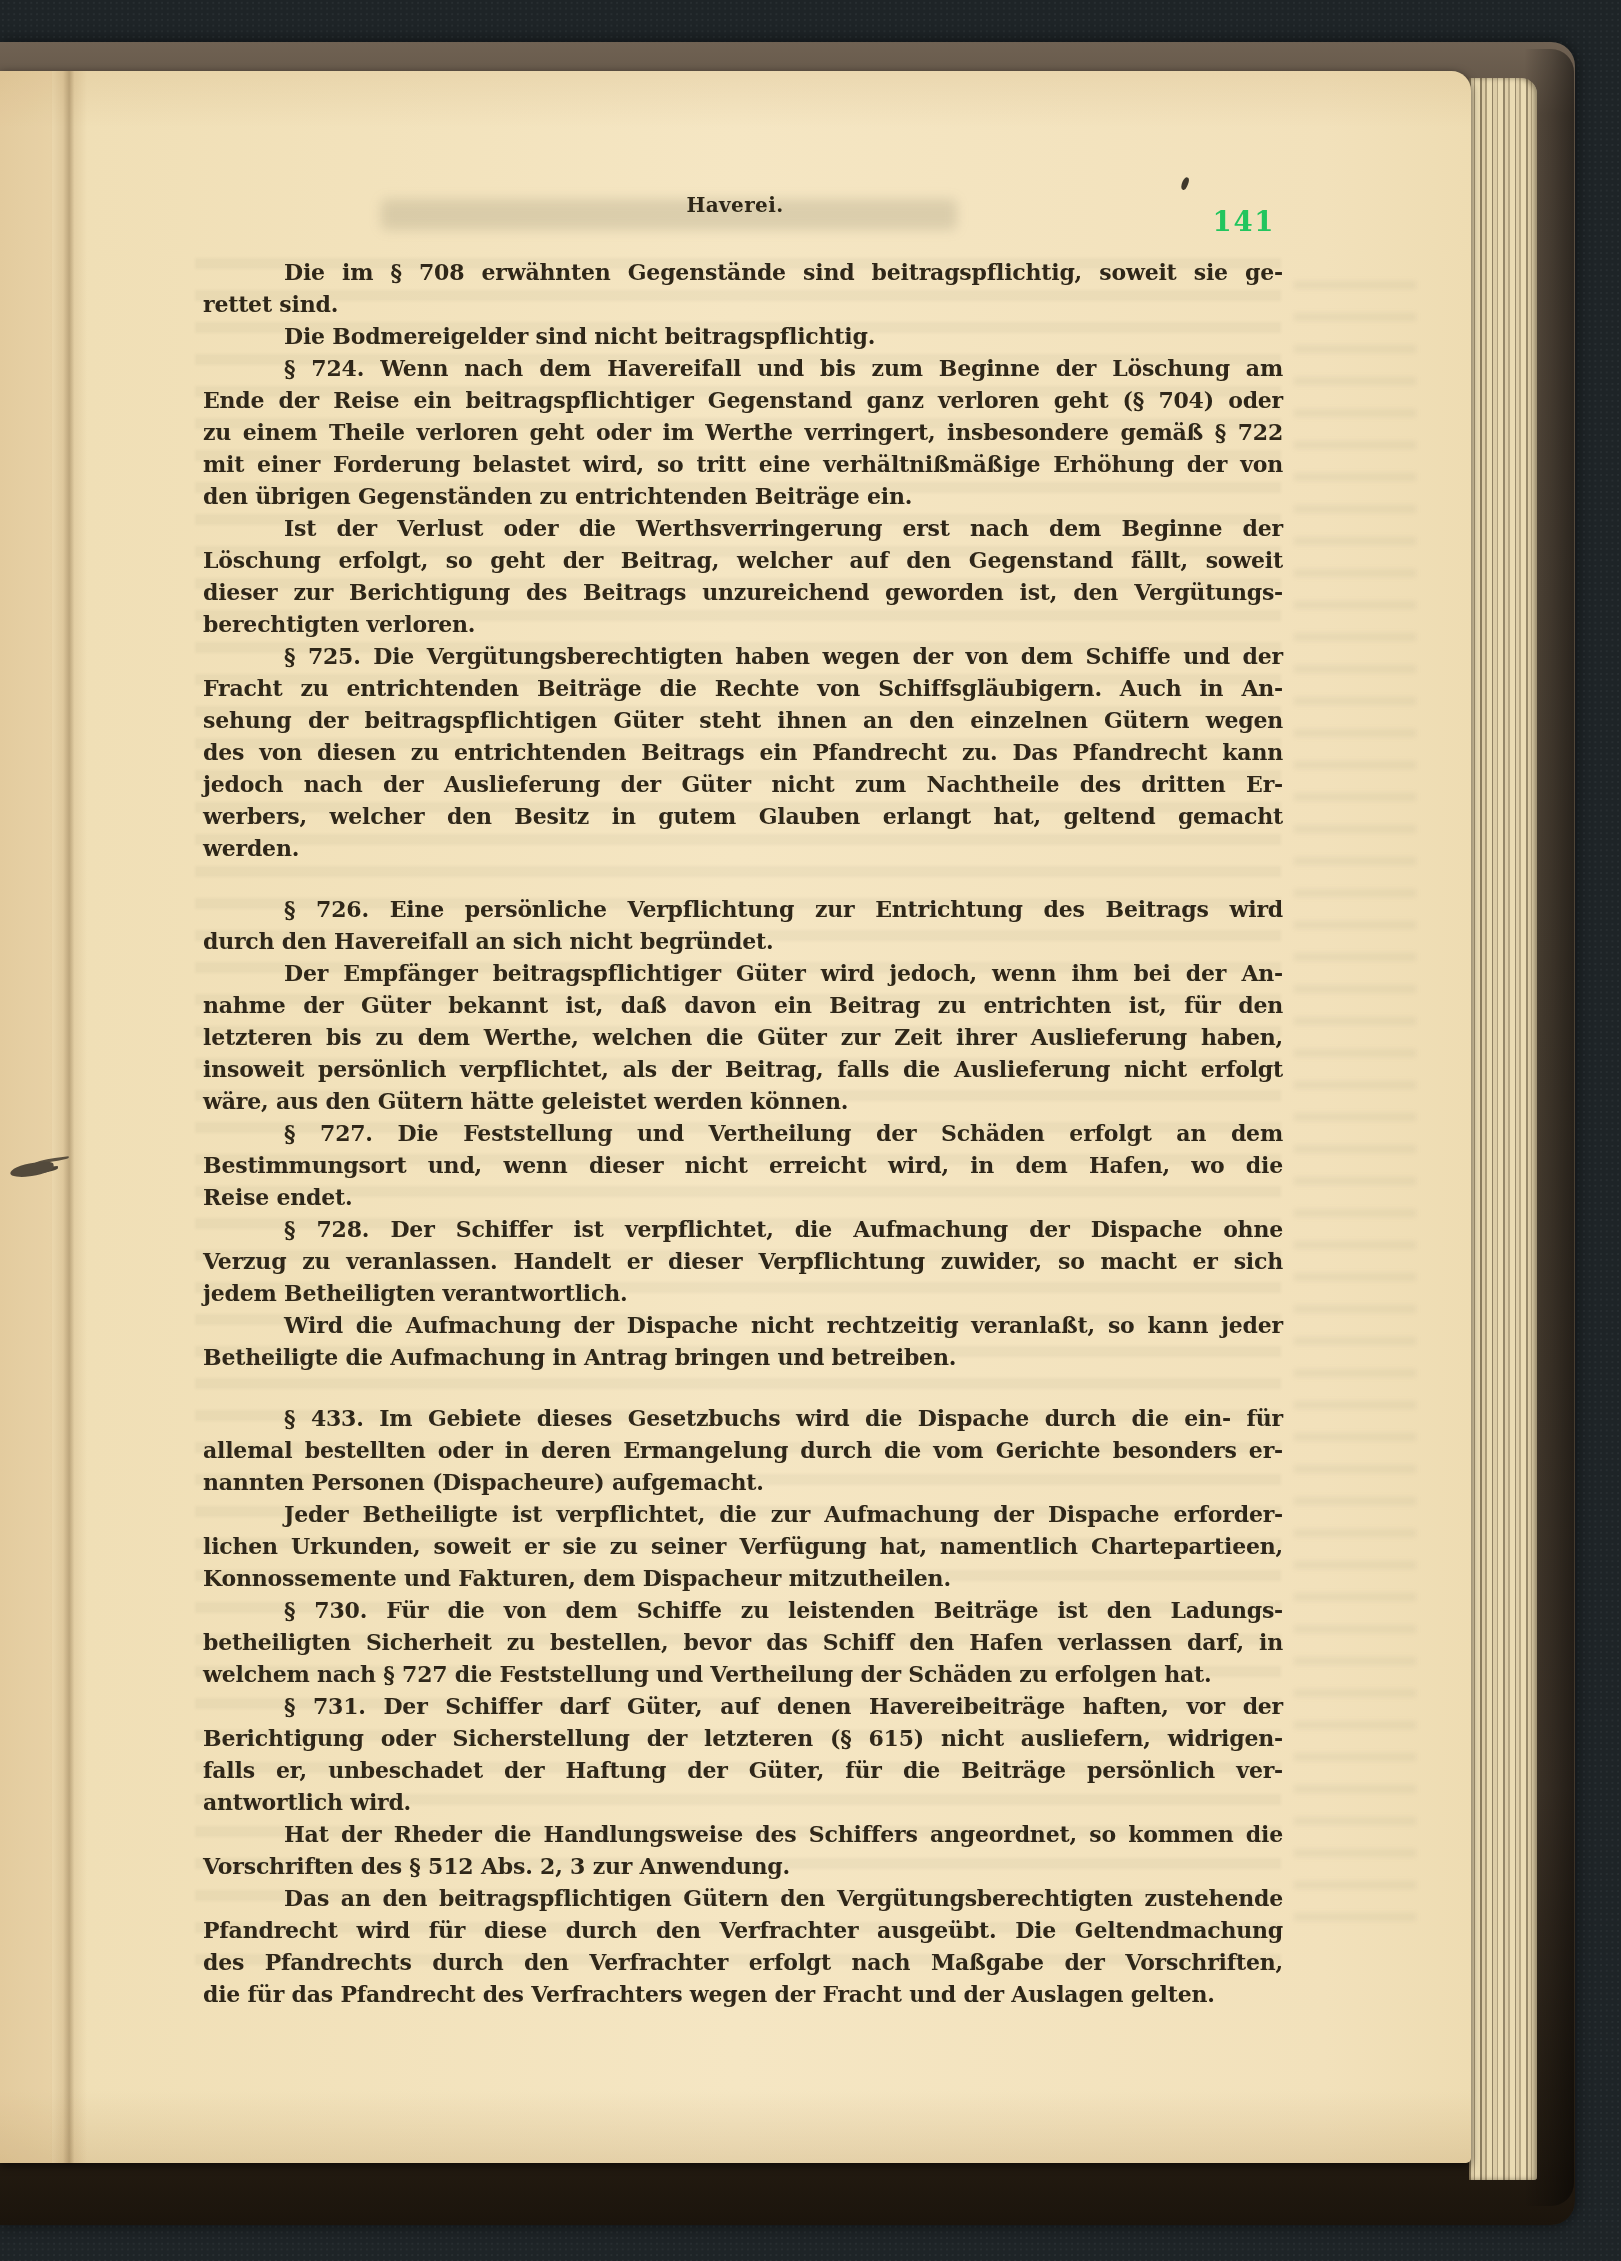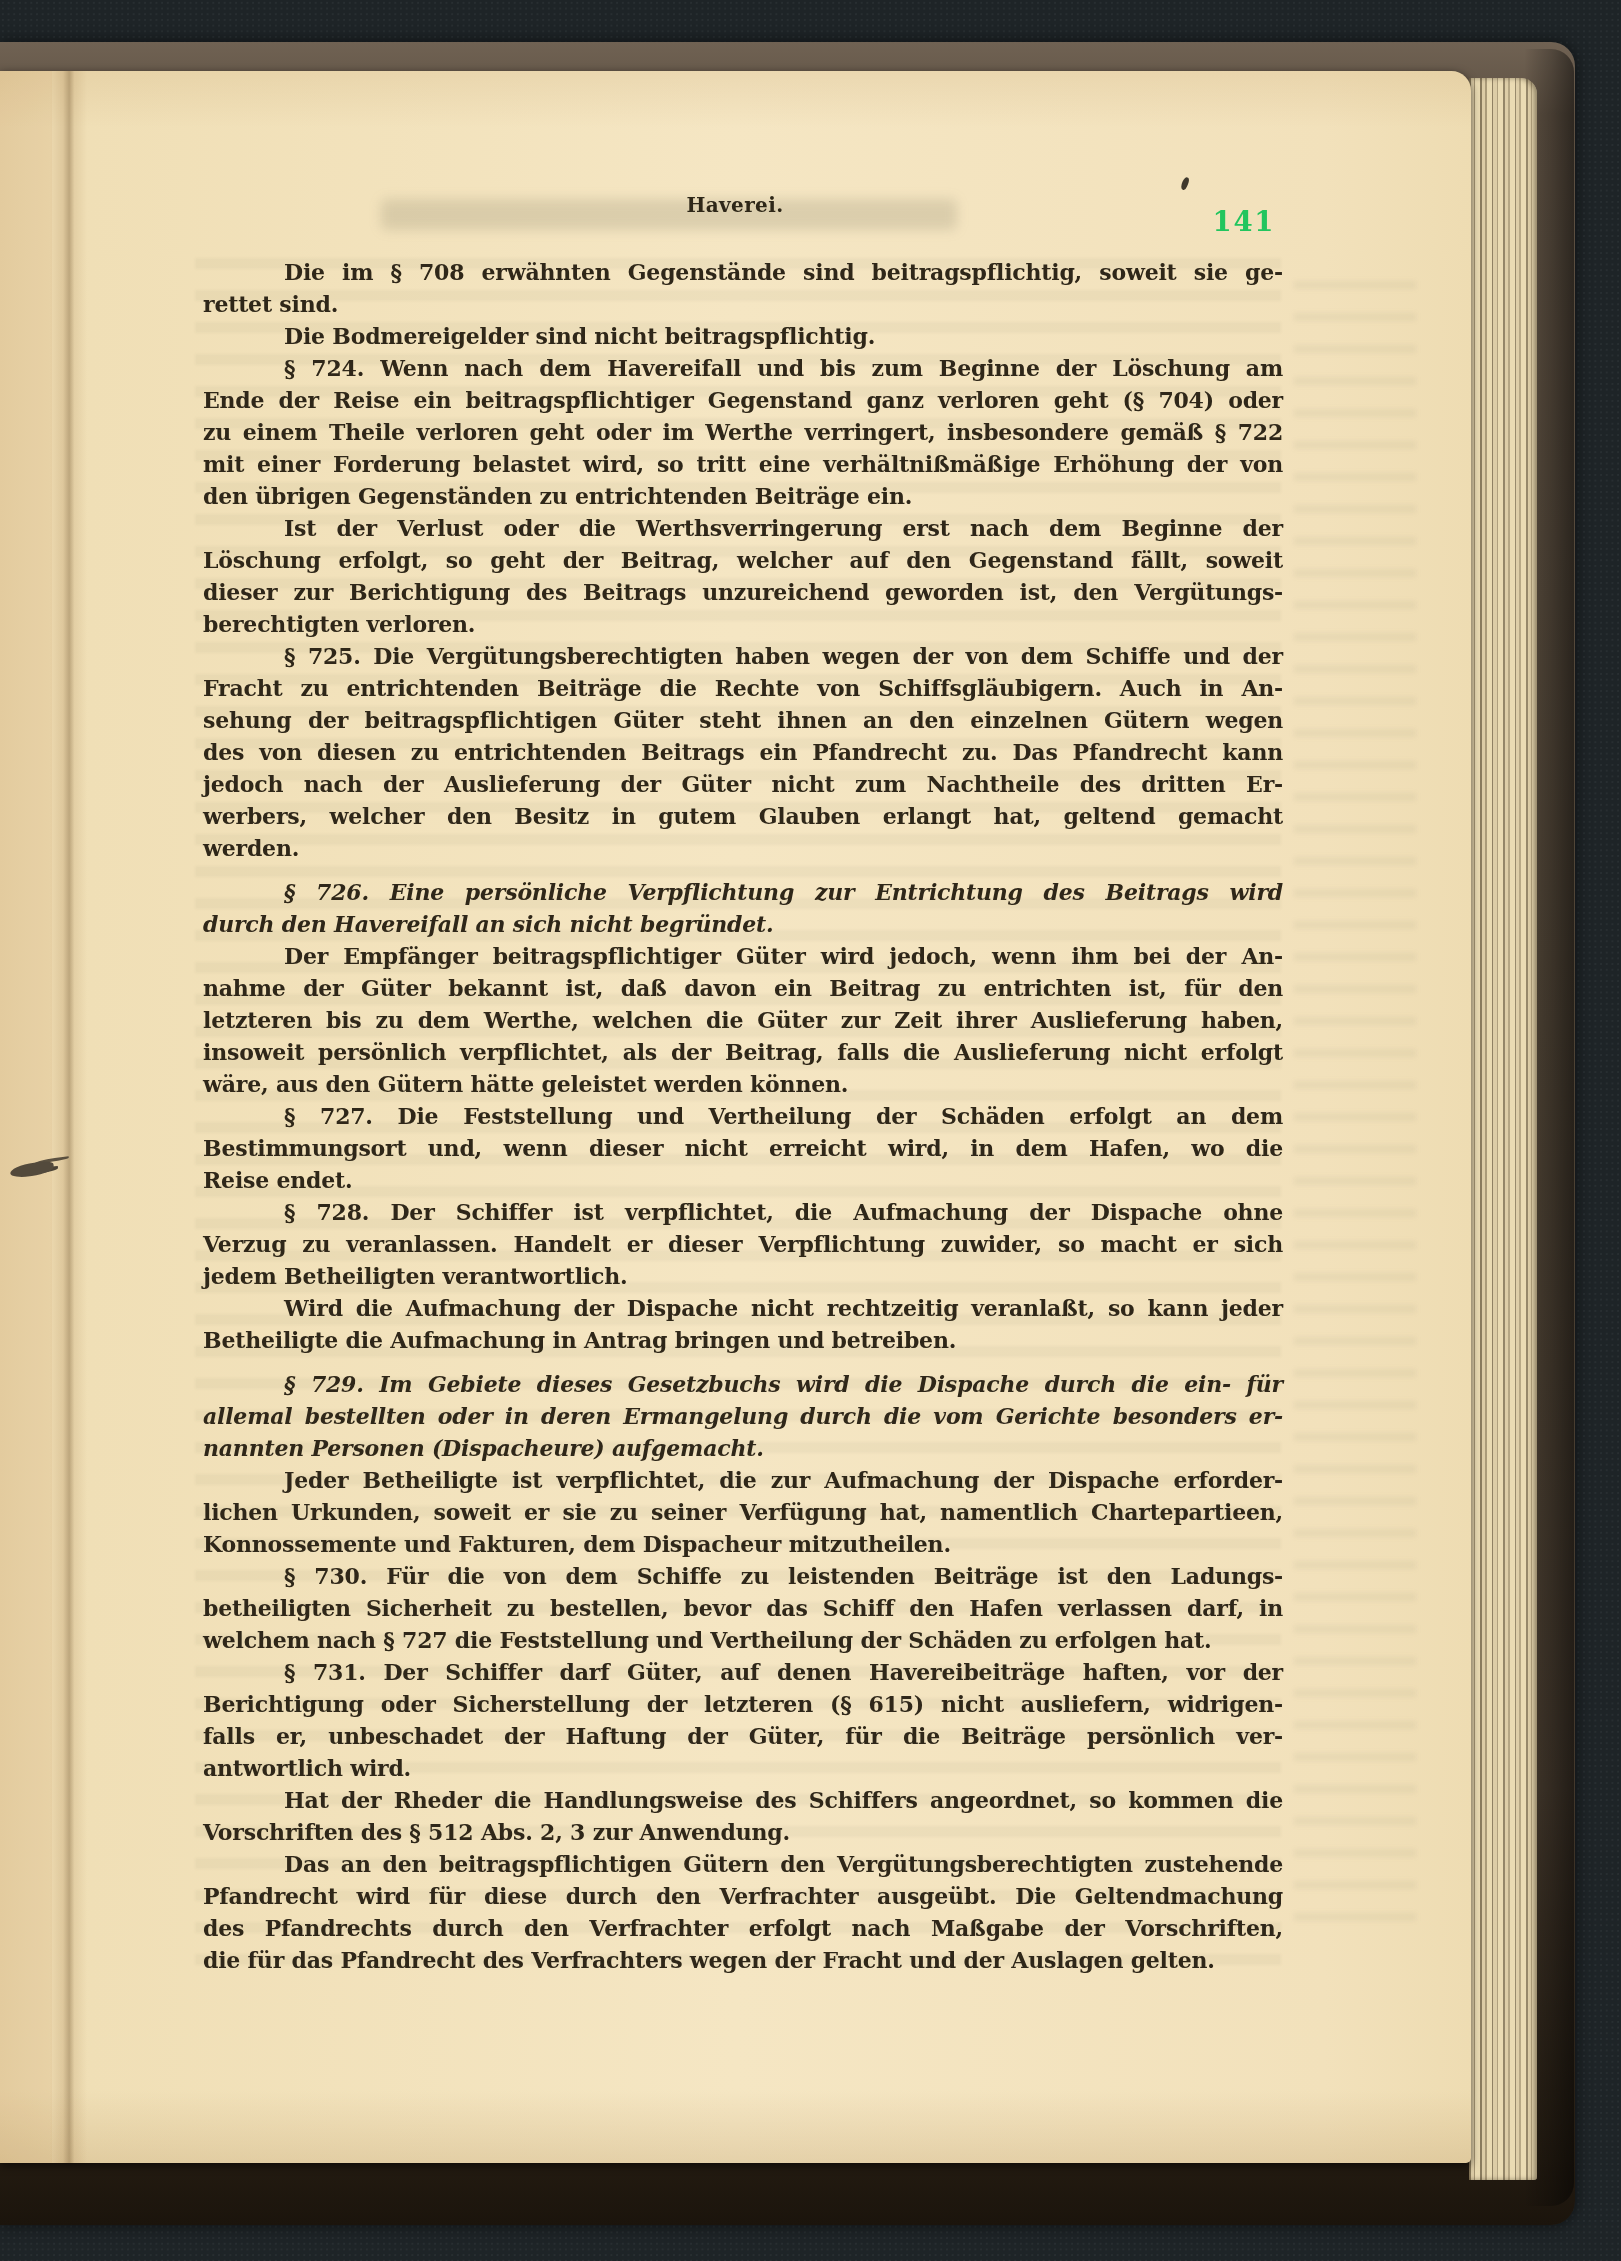--- a/index.html
+++ b/index.html
@@ -89,21 +89,21 @@
     position:absolute;left:195px;top:205px;width:1080px;
     text-align:right;font-size:27.6px;font-weight:bold;color:#22c55e;
     letter-spacing:1.6px;
   }
   .text-block{
     position:absolute;left:203px;top:256px;width:1080px;
     font-size:22px;font-weight:bold;color:#2f2719;
     letter-spacing:-0.2px;
   }
   .para{margin:0;}
-  .para.gap{margin-top:12px;font-style:italic;}
+  .para.gap{margin-top:29px;}
   .line{
     height:32px;line-height:32px;white-space:normal;
     text-align:justify;text-align-last:justify;
   }
   .line.indent{text-indent:81px;}
   .line.last{text-align:center;text-align-last:left;}
 </style>
 </head>
 <body>
 
@@ -175,21 +175,21 @@
     <div class="para">
       <div class="line indent">§ 728.  Der Schiffer ist verpflichtet, die Aufmachung der Dispache ohne</div>
       <div class="line">Verzug zu veranlassen.  Handelt er dieser Verpflichtung zuwider, so macht er sich</div>
       <div class="line last">jedem Betheiligten verantwortlich.</div>
     </div>
     <div class="para">
       <div class="line indent">Wird die Aufmachung der Dispache nicht rechtzeitig veranlaßt, so kann jeder</div>
       <div class="line last">Betheiligte die Aufmachung in Antrag bringen und betreiben.</div>
     </div>
     <div class="para gap">
-      <div class="line indent">§ 729.  Im Gebiete dieses Gesetzbuchs wird die Dispache durch die ein- für</div>
+      <div class="line indent">§ 433.  Im Gebiete dieses Gesetzbuchs wird die Dispache durch die ein- für</div>
       <div class="line">allemal bestellten oder in deren Ermangelung durch die vom Gerichte besonders er-</div>
       <div class="line last">nannten Personen (Dispacheure) aufgemacht.</div>
     </div>
     <div class="para">
       <div class="line indent">Jeder Betheiligte ist verpflichtet, die zur Aufmachung der Dispache erforder-</div>
       <div class="line">lichen Urkunden, soweit er sie zu seiner Verfügung hat, namentlich Chartepartieen,</div>
       <div class="line last">Konnossemente und Fakturen, dem Dispacheur mitzutheilen.</div>
     </div>
     <div class="para">
       <div class="line indent">§ 730.  Für die von dem Schiffe zu leistenden Beiträge ist den Ladungs-</div>

